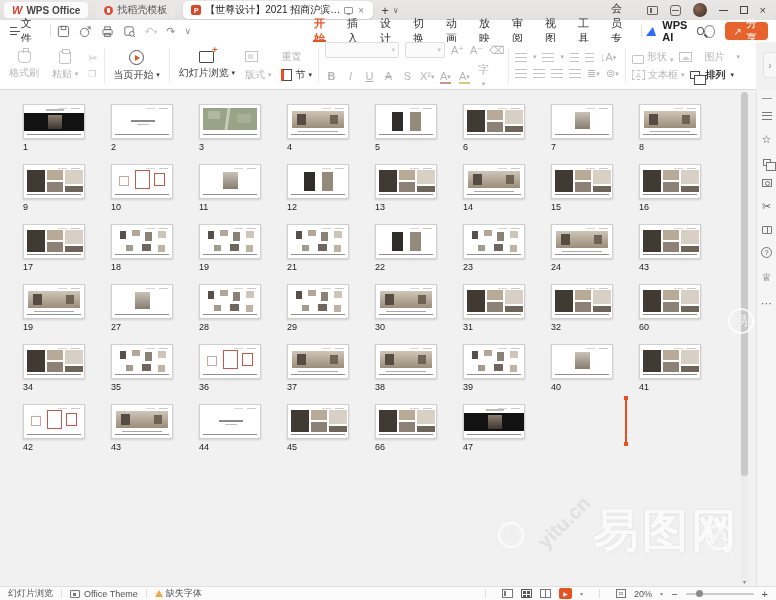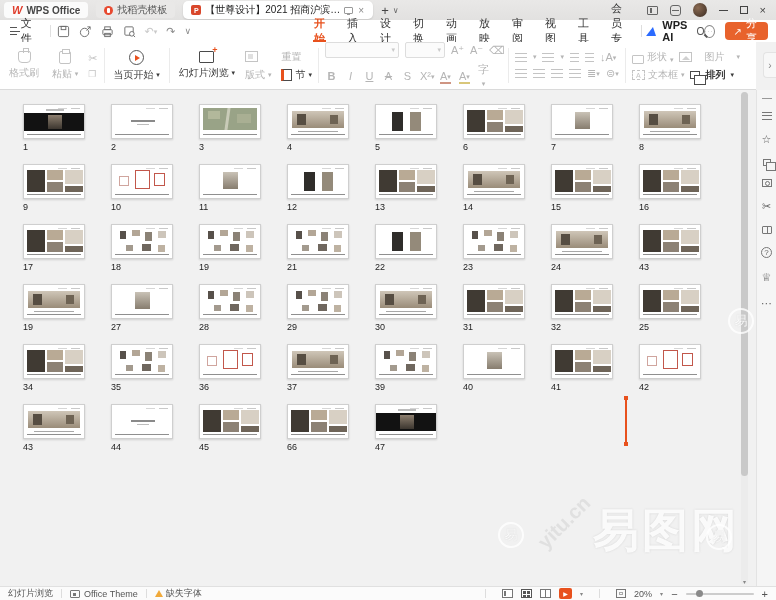--- a/index.html
+++ b/index.html
@@ -716,21 +716,21 @@
           <div class="num">32</div>
         </div>
         <div class="cell">
           <div class="thumb k-collage">
             <i class="a"></i>
             <i class="b"></i>
             <i class="c"></i>
             <i class="d"></i>
             <i class="e"></i>
           </div>
-          <div class="num">25</div>
+          <div class="num">60</div>
         </div>
         <div class="cell">
           <div class="thumb k-collage">
             <i class="a"></i>
             <i class="b"></i>
             <i class="c"></i>
             <i class="d"></i>
             <i class="e"></i>
           </div>
           <div class="num">34</div>
@@ -756,20 +756,29 @@
           <div class="num">36</div>
         </div>
         <div class="cell">
           <div class="thumb k-wide">
             <i class="ph"></i>
             <i class="in1"></i>
             <i class="in2"></i>
             <i class="tx"></i>
           </div>
           <div class="num">37</div>
+        </div>
+        <div class="cell">
+          <div class="thumb k-wide">
+            <i class="ph"></i>
+            <i class="in1"></i>
+            <i class="in2"></i>
+            <i class="tx"></i>
+          </div>
+          <div class="num">38</div>
         </div>
         <div class="cell">
           <div class="thumb k-board">
             <i class="s1"></i>
             <i class="s2"></i>
             <i class="s3"></i>
             <i class="s4"></i>
             <i class="s5"></i>
             <i class="s6"></i>
             <i class="s7"></i>

